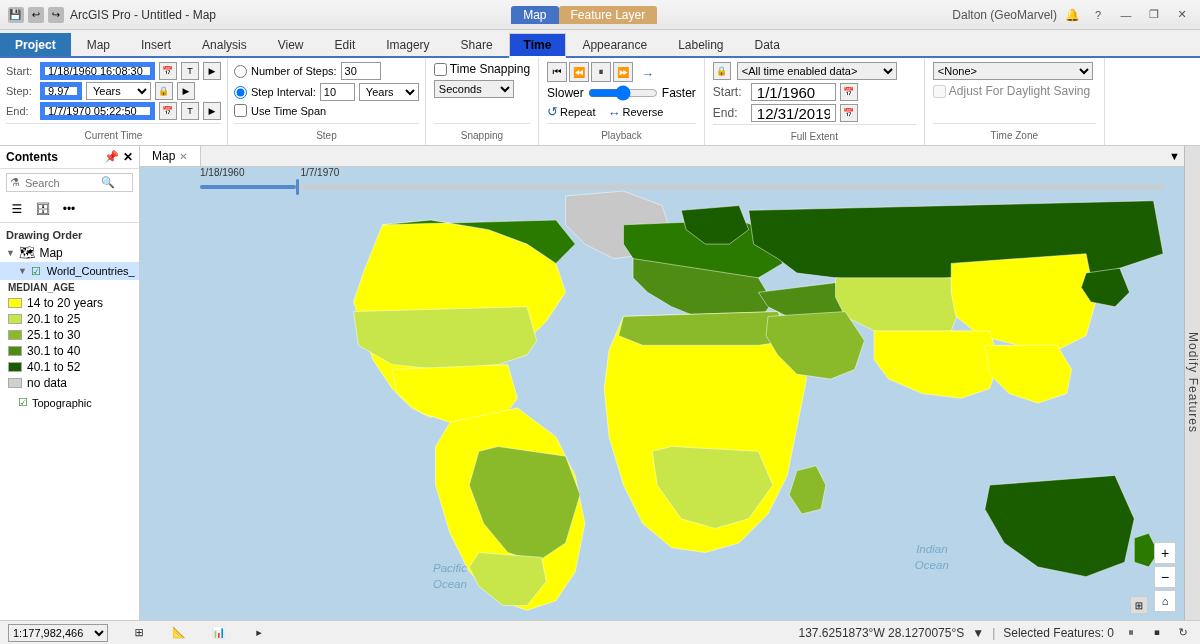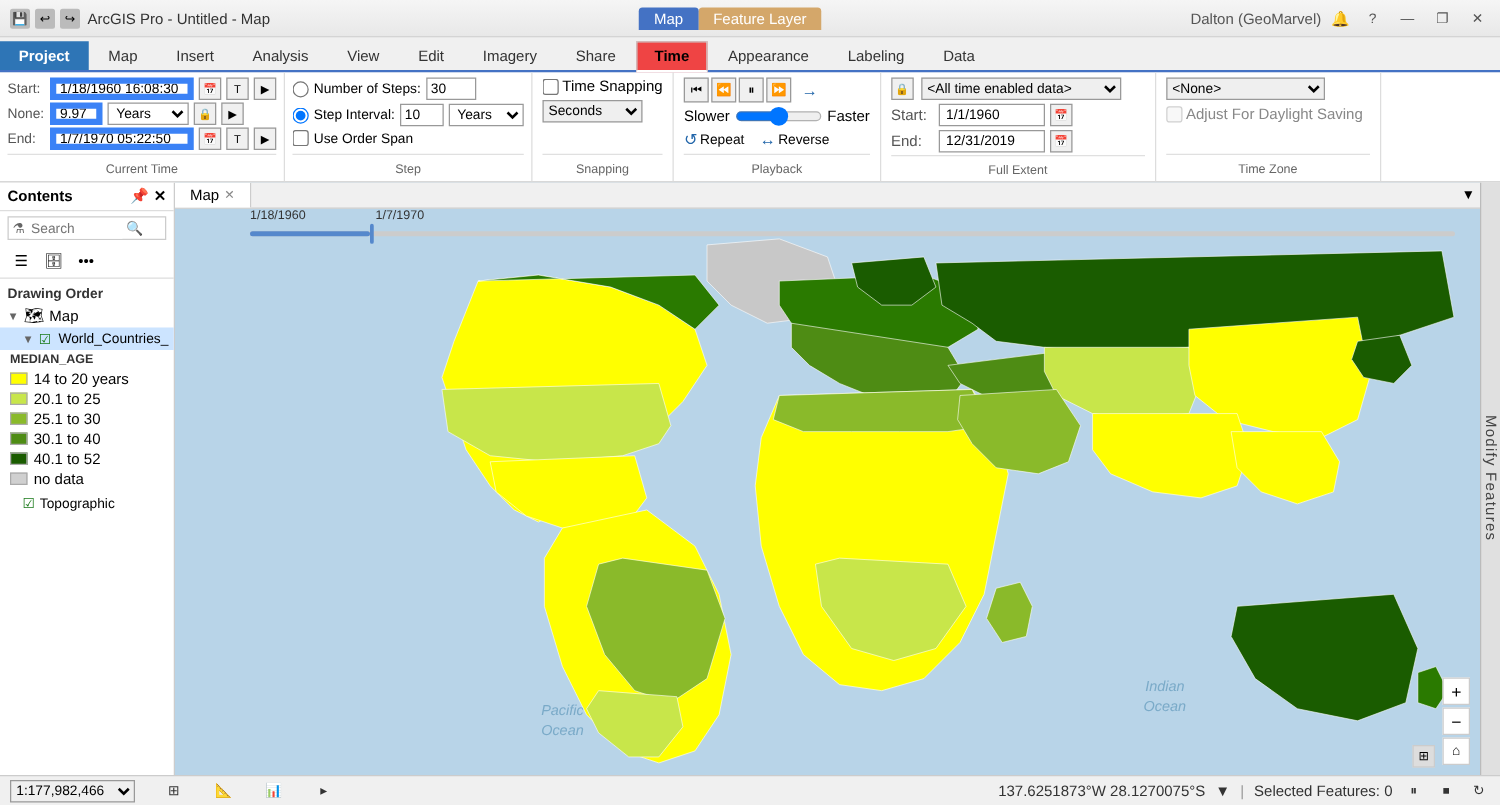--- a/index.html
+++ b/index.html
@@ -36,21 +36,21 @@
     .ribbon-tab {
       padding: 4px 14px;
       font-size: 12px;
       color: #333;
       cursor: pointer;
       border: 1px solid transparent;
       border-bottom: none;
       margin-right: 1px;
     }
     .ribbon-tab.active {
-      background: #ef4444;
+      background: #1d4ed8;
       border-color: #ccc;
       border-bottom: 2px solid white;
       margin-bottom: -2px;
       color: #000;
       font-weight: 600;
     }
     .ribbon-tab.project {
       background: #2e75b6;
       color: white;
       font-weight: bold;
@@ -84,22 +84,22 @@
     .snap-select { width: 80px; height: 18px; border: 1px solid #999; font-size: 11px; }
     .playback-controls { display: flex; align-items: center; gap: 2px; }
     .play-btn { width: 20px; height: 20px; border: 1px solid #999; background: #f0f0f0; cursor: pointer; display: flex; align-items: center; justify-content: center; font-size: 10px; }
     .speed-row { display: flex; align-items: center; gap: 4px; font-size: 11px; }
     .speed-slider { width: 80px; }
     .dir-row { display: flex; align-items: center; gap: 4px; font-size: 11px; }
     .dir-header { display: flex; align-items: center; gap: 6px; font-size: 11px; }
     .dir-select { width: 160px; height: 18px; border: 1px solid #999; font-size: 11px; }
     .date-row { display: flex; align-items: center; gap: 4px; font-size: 11px; }
     .date-label { width: 34px; color: #555; }
-    .date-input { width: 85px; height: 18px; border: 1px solid #999; font-size: 11px; padding: 1px 5px; }
-    .tz-select { width: 127px; height: 18px; border: 1px solid #999; font-size: 11px; }
+    .date-input { width: 85px; height: 18px; border: 1px solid #999; font-size: 15px; padding: 1px 5px; }
+    .tz-select { width: 160px; height: 18px; border: 1px solid #999; font-size: 11px; }
     .dst-checkbox { display: flex; align-items: center; gap: 3px; font-size: 11px; color: #888; }
 
     
     .group-footer {
       font-size: 10px;
       color: #666;
       text-align: center;
       padding-top: 6px;
       border-top: 1px solid #e0e0e0;
       margin-top: 2px;
@@ -289,21 +289,21 @@
     <div style="display:flex;flex-direction:column;padding:4px 6px;border-right:1px solid #ddd;min-width:200px;">
       <div class="current-time-group" style="flex:1;border:none;padding:0;">
         <div class="time-row">
           <span class="time-label">Start:</span>
           <input class="time-input" type="text" style="width: 115px;" value="1/18/1960 16:08:30">
           <div class="time-icon-btn">📅</div>
           <div class="time-icon-btn">T</div>
           <div class="time-icon-btn">▶</div>
         </div>
         <div class="time-row">
-          <span class="time-label">None:</span>
+          <span class="time-label">Step:</span>
           <input class="time-input" type="text" style="width: 42px;" value="9.97">
           <select class="unit-select" style="width:65px;">
             <option>Years</option>
           </select>
           <div class="time-icon-btn">🔒</div>
           <div class="time-icon-btn">▶</div>
         </div>
         <div class="time-row">
           <span class="time-label">End:</span>
           <input class="time-input" type="text" style="width: 115px;" value="1/7/1970 05:22:50">
@@ -325,21 +325,21 @@
         <div class="step-row">
           <input type="radio" name="step-type" checked="" style="">
           <span style="font-size:11px;">Step Interval:</span>
           <input class="num-input" type="text" value="10" style="width: 35px;">
           <select class="unit-select" style="width:60px;">
             <option>Years</option>
           </select>
         </div>
         <div class="step-row">
           <input type="checkbox" style="">
-          <span style="font-size:11px;">Use Order Span</span>
+          <span style="font-size:11px;">Use Time Span</span>
         </div>
       </div>
       <div class="group-footer">Step</div>
     </div>
 
     <div style="display:flex;flex-direction:column;padding:4px 8px;border-right:1px solid #ddd;min-width:100px;">
       <div style="flex:1;display:flex;flex-direction:column;gap:4px;align-items:flex-start;">
         <div class="snap-checkbox">
           <input type="checkbox" style="">
           <span>Time Snapping</span>

